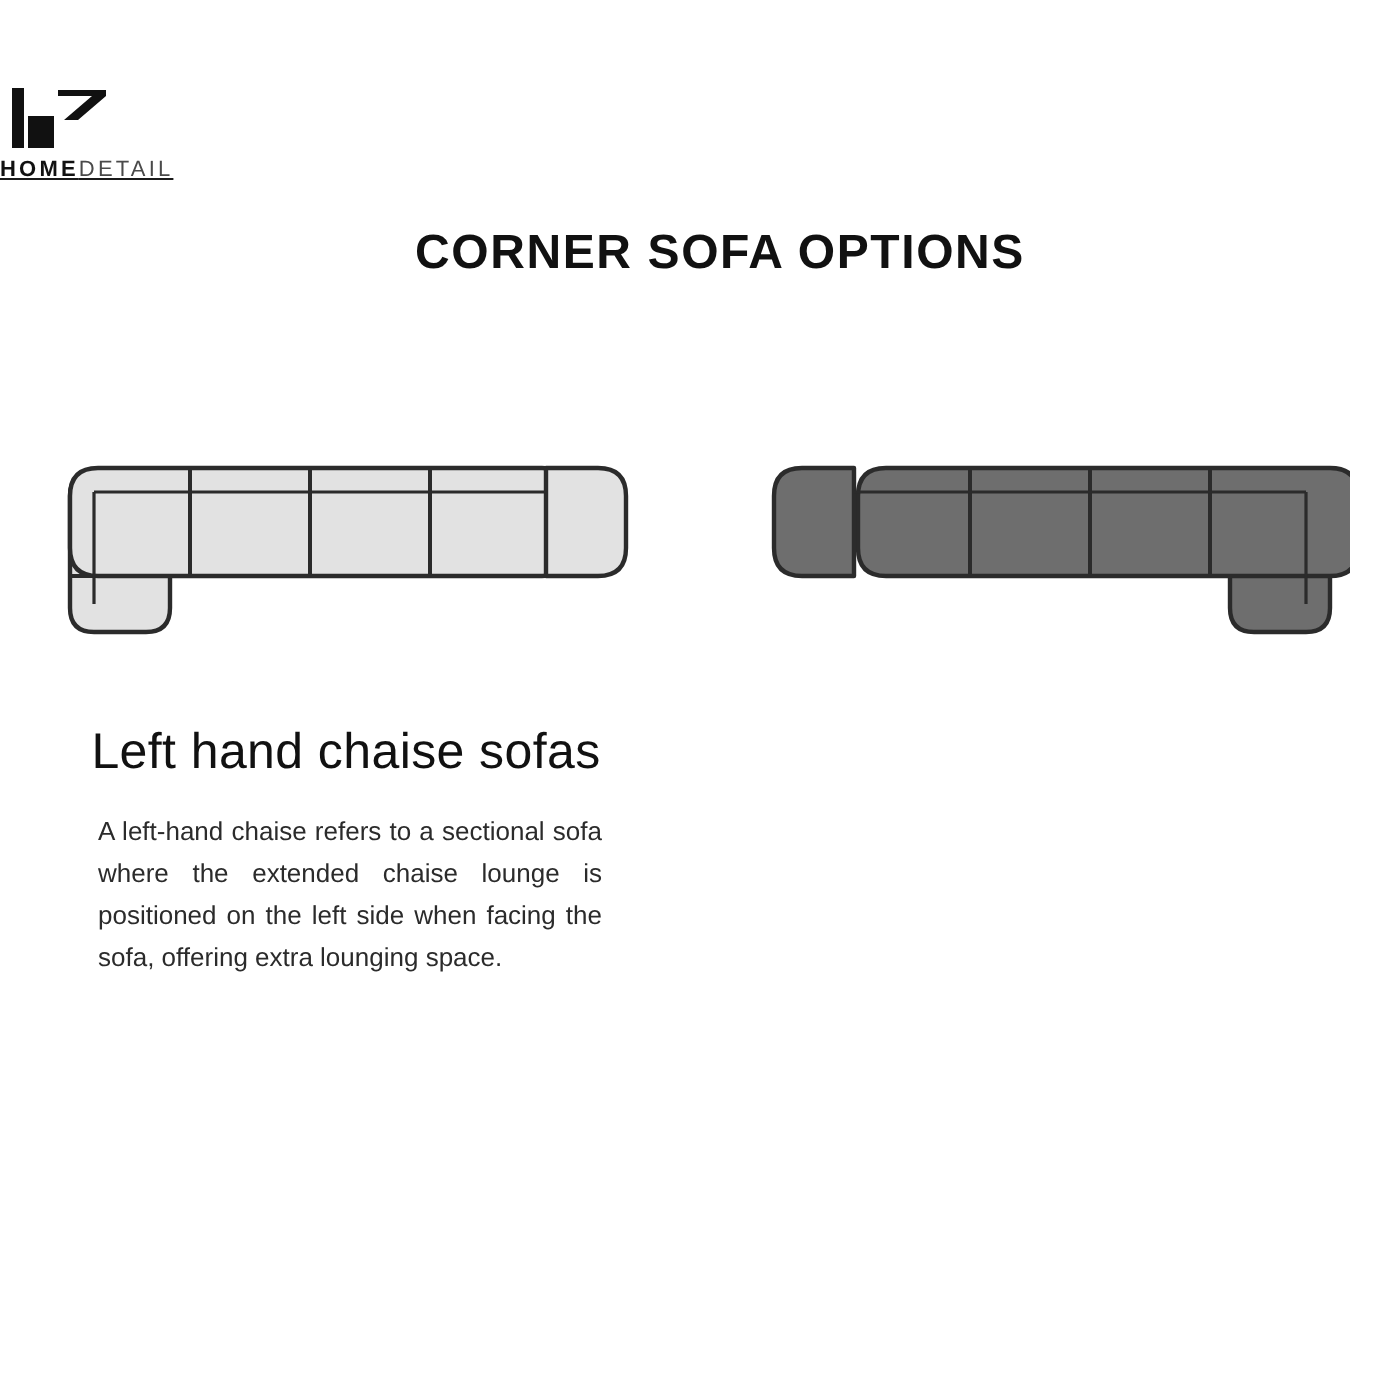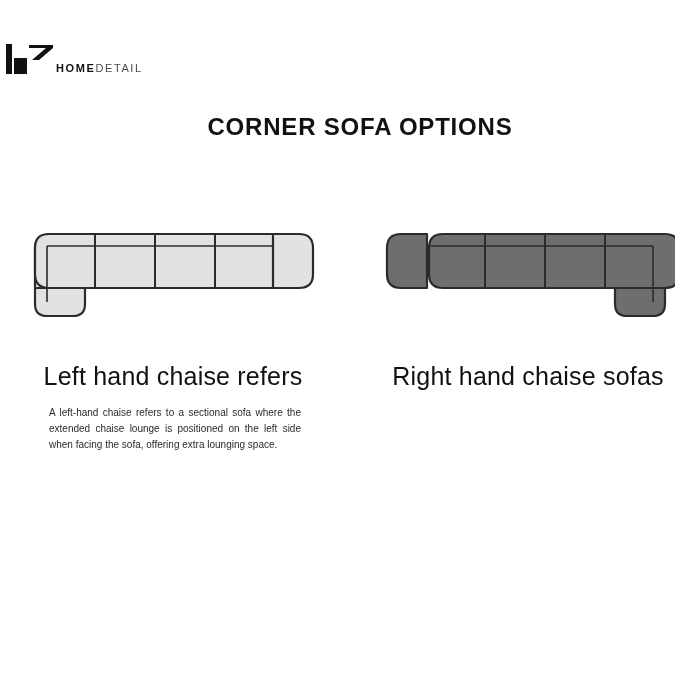--- a/index.html
+++ b/index.html
@@ -22,22 +22,23 @@
     box-sizing: border-box;
   }
 
   
   .logo-block {
     position: absolute;
     top: 44px;
     left: 0;
     width: 700px;
     display: flex;
-    flex-direction: row;
-    align-items: flex-end;
+    flex-direction: column;
+    align-items: flex-start;
+    text-decoration: underline;
   }
   .logo-mark {
     width: 56px;
     height: 30px;
     position: relative;
   }
   .logo-mark .bar-tall {
     position: absolute;
     left: 6px;
     top: 0;
@@ -110,21 +111,21 @@
     font-size: 25px;
     font-weight: 400;
     color: #111111;
     margin-top: 22px;
     letter-spacing: 0.2px;
     white-space: nowrap;
   }
   .sofa-desc {
     width: 252px;
     margin-top: 14px;
-    font-size: 10px;
+    font-size: 13px;
     line-height: 1.62;
     color: #2b2b2b;
     text-align: justify;
     text-justify: inter-word;
   }
   .col-left .sofa-heading { margin-left: -4px; }
   .col-right .sofa-heading { margin-left: 6px; }
   .col-left .sofa-desc { margin-left: 0px; }
   .col-right .sofa-desc { margin-left: 8px; }
 </style>
@@ -185,21 +186,21 @@
           <line x1="70" y1="34" x2="70" y2="88" stroke="#2b2b2b" stroke-width="2"></line>
           <line x1="130" y1="34" x2="130" y2="88" stroke="#2b2b2b" stroke-width="2"></line>
           <line x1="190" y1="34" x2="190" y2="88" stroke="#2b2b2b" stroke-width="2"></line>
           <line x1="248" y1="34" x2="248" y2="88" stroke="#2b2b2b" stroke-width="2"></line>
           <line x1="10" y1="88" x2="60" y2="88" stroke="#2b2b2b" stroke-width="2"></line>
 
           <path d="M22 46 h226" stroke="#2b2b2b" stroke-width="1.6" fill="none"></path>
           <path d="M22 46 v56" stroke="#2b2b2b" stroke-width="1.6" fill="none"></path>
         </svg>
       </div>
-      <div class="sofa-heading">Left hand chaise refers</div>
+      <div class="sofa-heading">Left hand chaise sofas</div>
       <div class="sofa-desc">A left-hand chaise refers to a sectional sofa where the extended chaise lounge is positioned on the left side when facing the sofa, offering extra lounging space.</div>
     </div>
 
     <div class="col col-right">
       <div class="sofa-wrap">
         <svg viewBox="0 0 300 140" width="300" height="140">
 
           <path d="M240 48
                    q0-12 12-12
                    h26
@@ -231,17 +232,16 @@
           <line x1="52" y1="34" x2="52" y2="88" stroke="#2b2b2b" stroke-width="2"></line>
           <line x1="110" y1="34" x2="110" y2="88" stroke="#2b2b2b" stroke-width="2"></line>
           <line x1="170" y1="34" x2="170" y2="88" stroke="#2b2b2b" stroke-width="2"></line>
           <line x1="230" y1="34" x2="230" y2="88" stroke="#2b2b2b" stroke-width="2"></line>
           <line x1="240" y1="88" x2="290" y2="88" stroke="#2b2b2b" stroke-width="2"></line>
 
           <path d="M52 46 h226" stroke="#2b2b2b" stroke-width="1.6" fill="none"></path>
           <path d="M278 46 v56" stroke="#2b2b2b" stroke-width="1.6" fill="none"></path>
         </svg>
       </div>
-      <div class="sofa-heading">Right hand chaise sofas</div>
     </div>
 
   </div>
 </div>
 
 </body></html>

